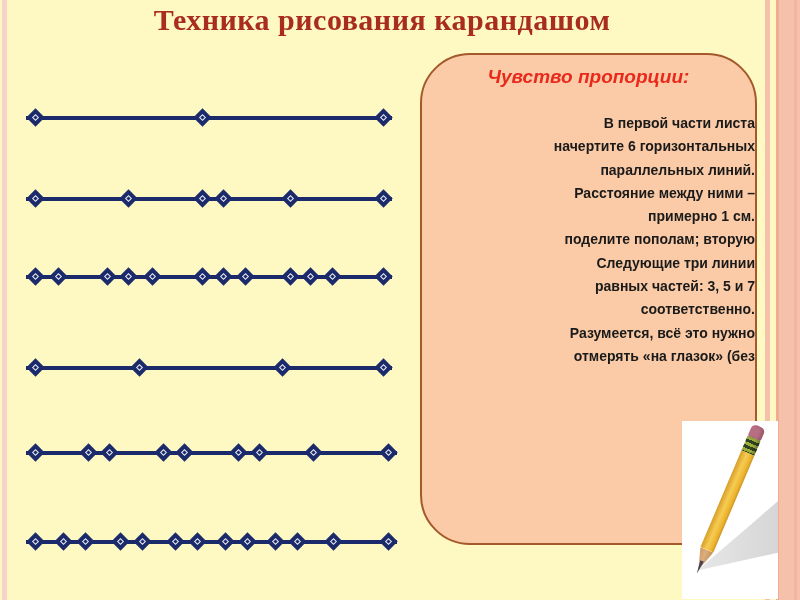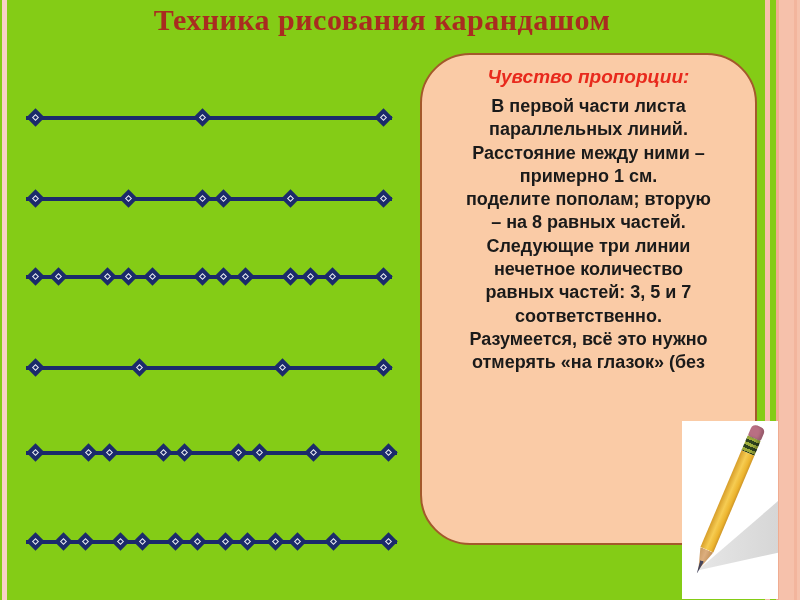--- a/index.html
+++ b/index.html
@@ -1,17 +1,17 @@
 <!DOCTYPE html>
 <html style="--title_text: #A92C20; --note_heading: #E8291C; --note_body: #1A1A1A; --ruler: #1B2A6B; --note_box_bg: #FACBA6; --note_box_border: #A3592B; --edge_stripe: #F6C1AB; --edge_stripe_deep: #F0AC91; --left_stripe: #F8D2C6; --pencil_eraser: #B96F83; --pencil_wood: #DCAE7E;"><head>
 <meta charset="utf-8">
 <style>
   html,body { margin:0; padding:0; background:#fff; }
   .slide {
-    position:relative; width:800px; height:600px; background:#84cc16;
+    position:relative; width:800px; height:600px; background:#fef9c3;
     overflow:hidden; font-family:"Liberation Sans", sans-serif;
   }
 
   
   .left-stripe { position:absolute; left:2px; top:0; width:5px; height:600px;
     background:var(--left_stripe); z-index:1; }
   .right-stripe-thin { position:absolute; left:765px; top:0; width:5px; height:600px;
     background:var(--edge_stripe); z-index:1; }
   .right-stripe-wide { position:absolute; left:776px; top:0; width:24px; height:600px;
     background:var(--edge_stripe); z-index:1; }
@@ -37,24 +37,24 @@
 
   
   .note-box {
     position:absolute; left:420px; top:53px; width:337px; height:492px;
     box-sizing:border-box; background:var(--note_box_bg);
     border:2px solid var(--note_box_border); border-radius:50px;
     padding-top:11px; z-index:3;
   }
   .note-heading {
     text-align:center; font-weight:bold; font-style:italic; font-size:19px;
-    color:var(--note_heading); margin-bottom:7px;
+    color:var(--note_heading); margin-bottom:24px;
   }
   .note-line {
-    text-align:center; font-weight:bold; font-size:18px; line-height:23.3px;
+    text-align:right; font-weight:bold; font-size:14px; line-height:23.3px;
     color:var(--note_body);
   }
 
   
   .pencil-img { position:absolute; left:682px; top:421px; width:96px; height:178px;
     background:#ffffff; z-index:5; }
   .pencil-shadow { position:absolute; left:0; top:0; width:100%; height:100%;
     background:linear-gradient(to right, #E6E6E6, #CFCFCF);
     clip-path:polygon(16% 84%, 100% 45%, 100% 74%); opacity:.85; }
   .pencil { position:absolute; left:39px; top:-1px; width:14px; height:160px;
@@ -147,27 +147,26 @@
         <div class="dmd" style="left: 264.5px;"></div>
         <div class="dmd" style="left: 300.5px;"></div>
         <div class="dmd" style="left: 355.5px;"></div>
       </div>
     </div>
 
   <div class="note-box">
     <div class="note-heading">Чувство пропорции:</div>
     <div id="note-body">
         <div class="note-line">В первой части листа</div>
+        <div class="note-line">начертите 6 горизонтальных</div>
         <div class="note-line">параллельных линий.</div>
         <div class="note-line">Расстояние между ними –</div>
         <div class="note-line">примерно 1 см.</div>
         <div class="note-line">поделите пополам; вторую</div>
-        <div class="note-line">– на 8 равных частей.</div>
         <div class="note-line">Следующие три линии</div>
-        <div class="note-line">нечетное количество</div>
         <div class="note-line">равных частей: 3, 5 и 7</div>
         <div class="note-line">соответственно.</div>
         <div class="note-line">Разумеется, всё это нужно</div>
         <div class="note-line">отмерять «на глазок» (без</div>
       </div>
   </div>
 
   <div class="pencil-img">
     <div class="pencil-shadow"></div>
     <div class="pencil">

